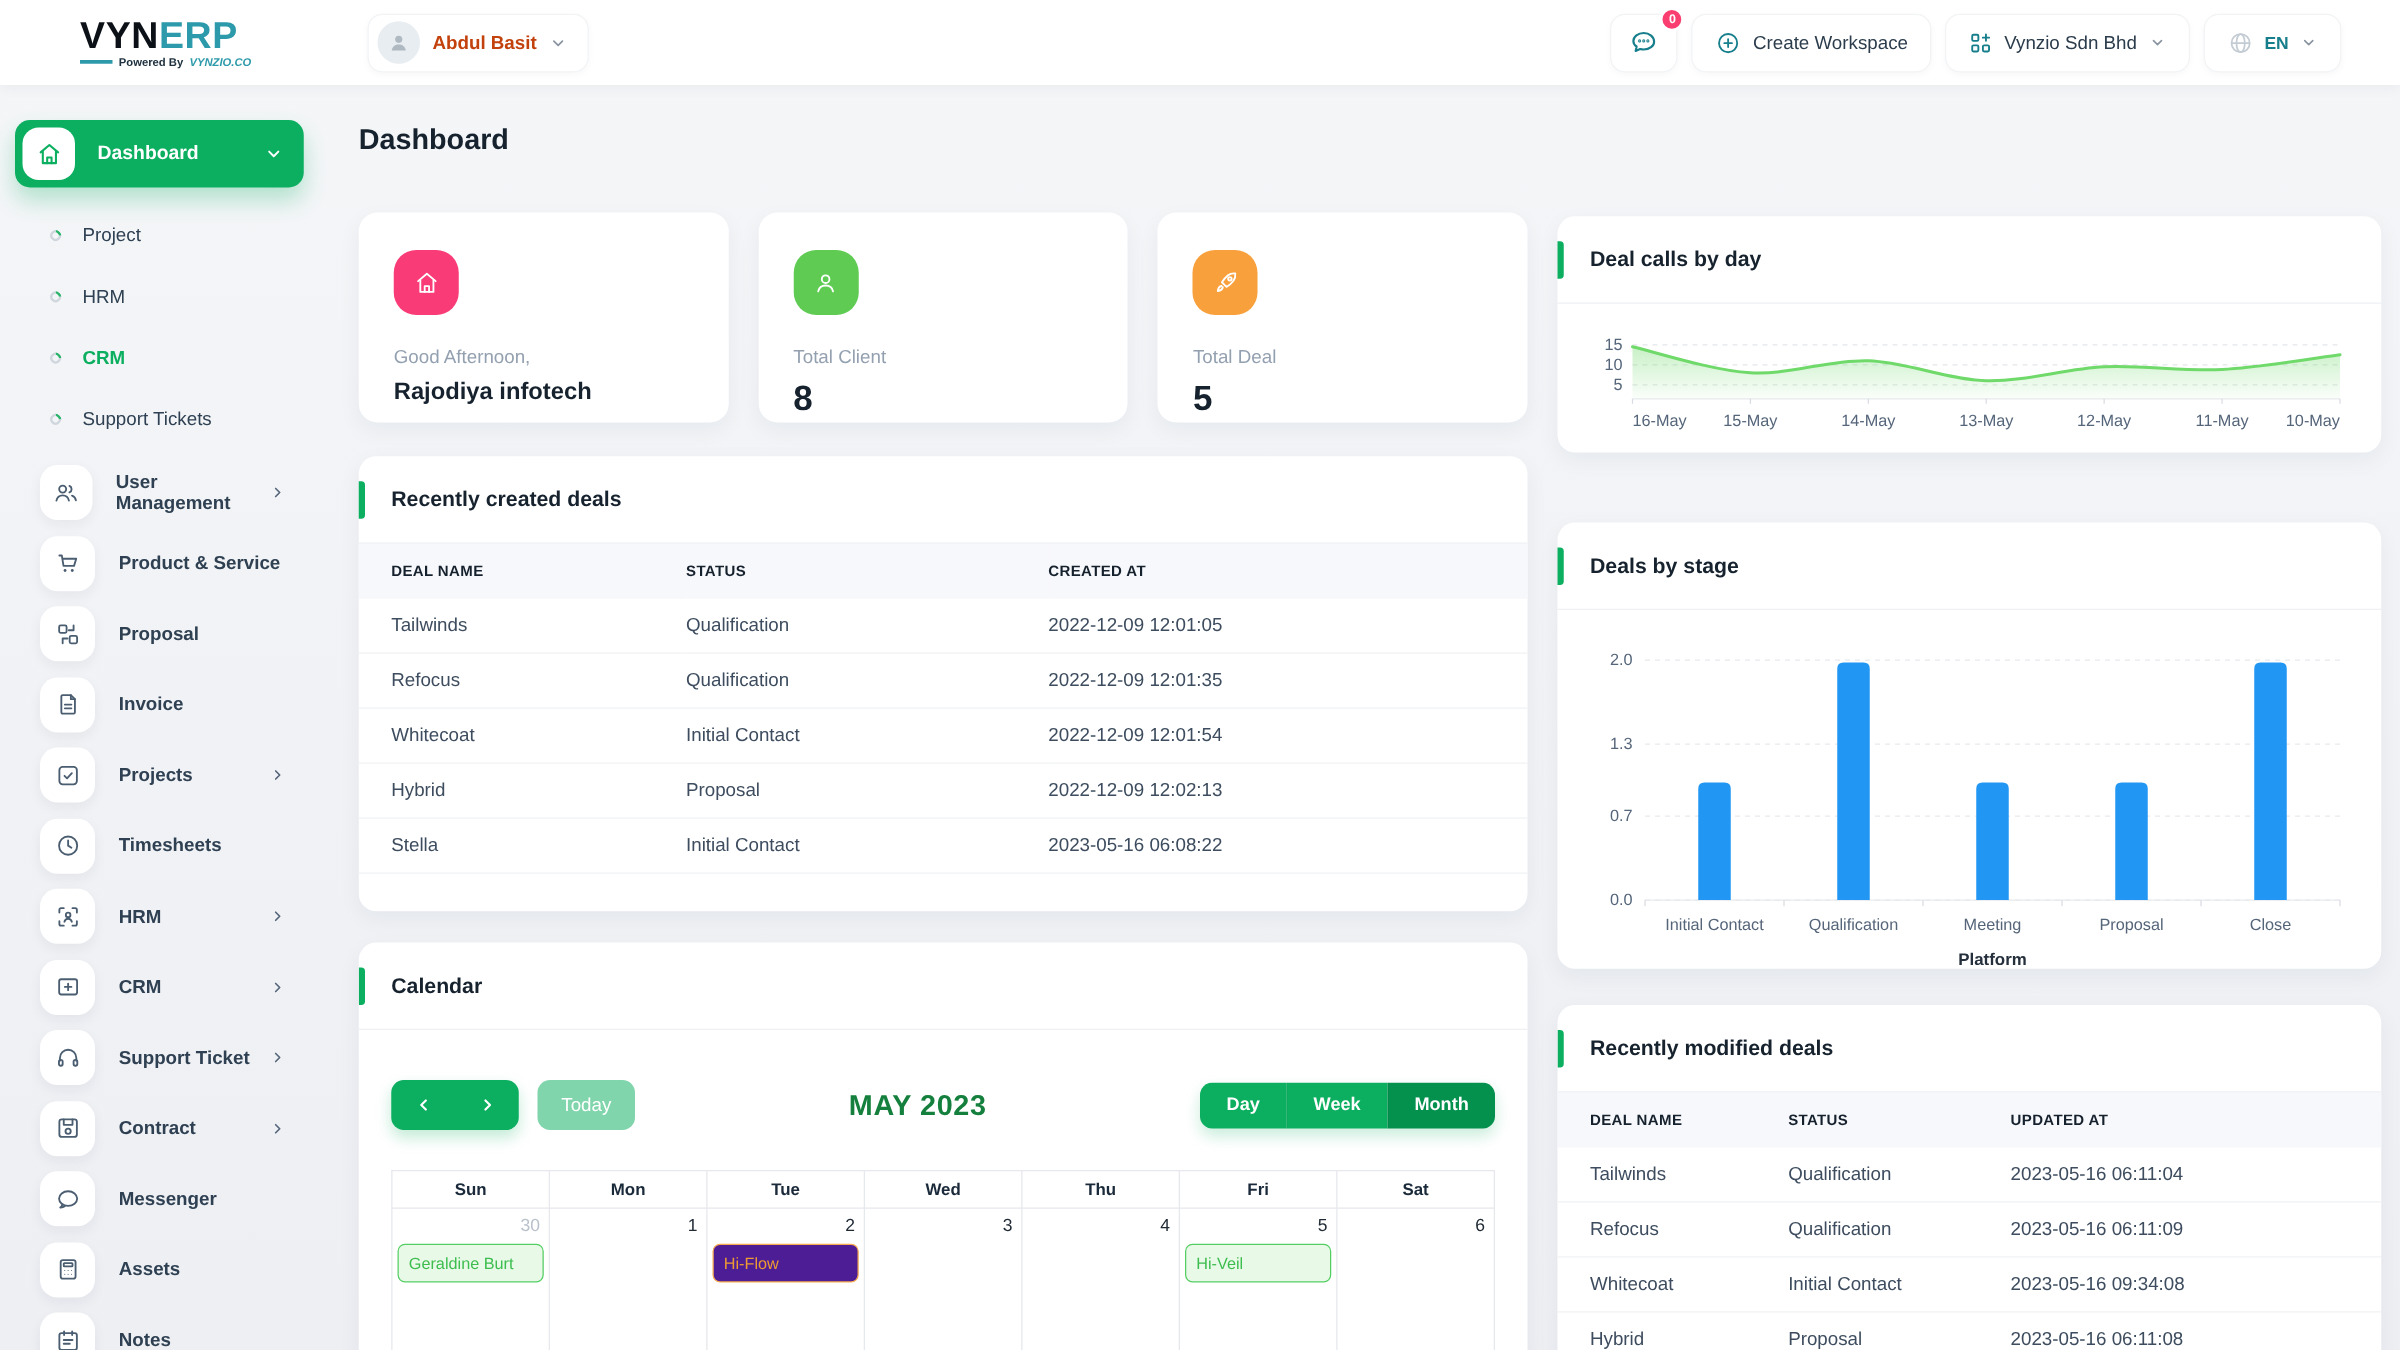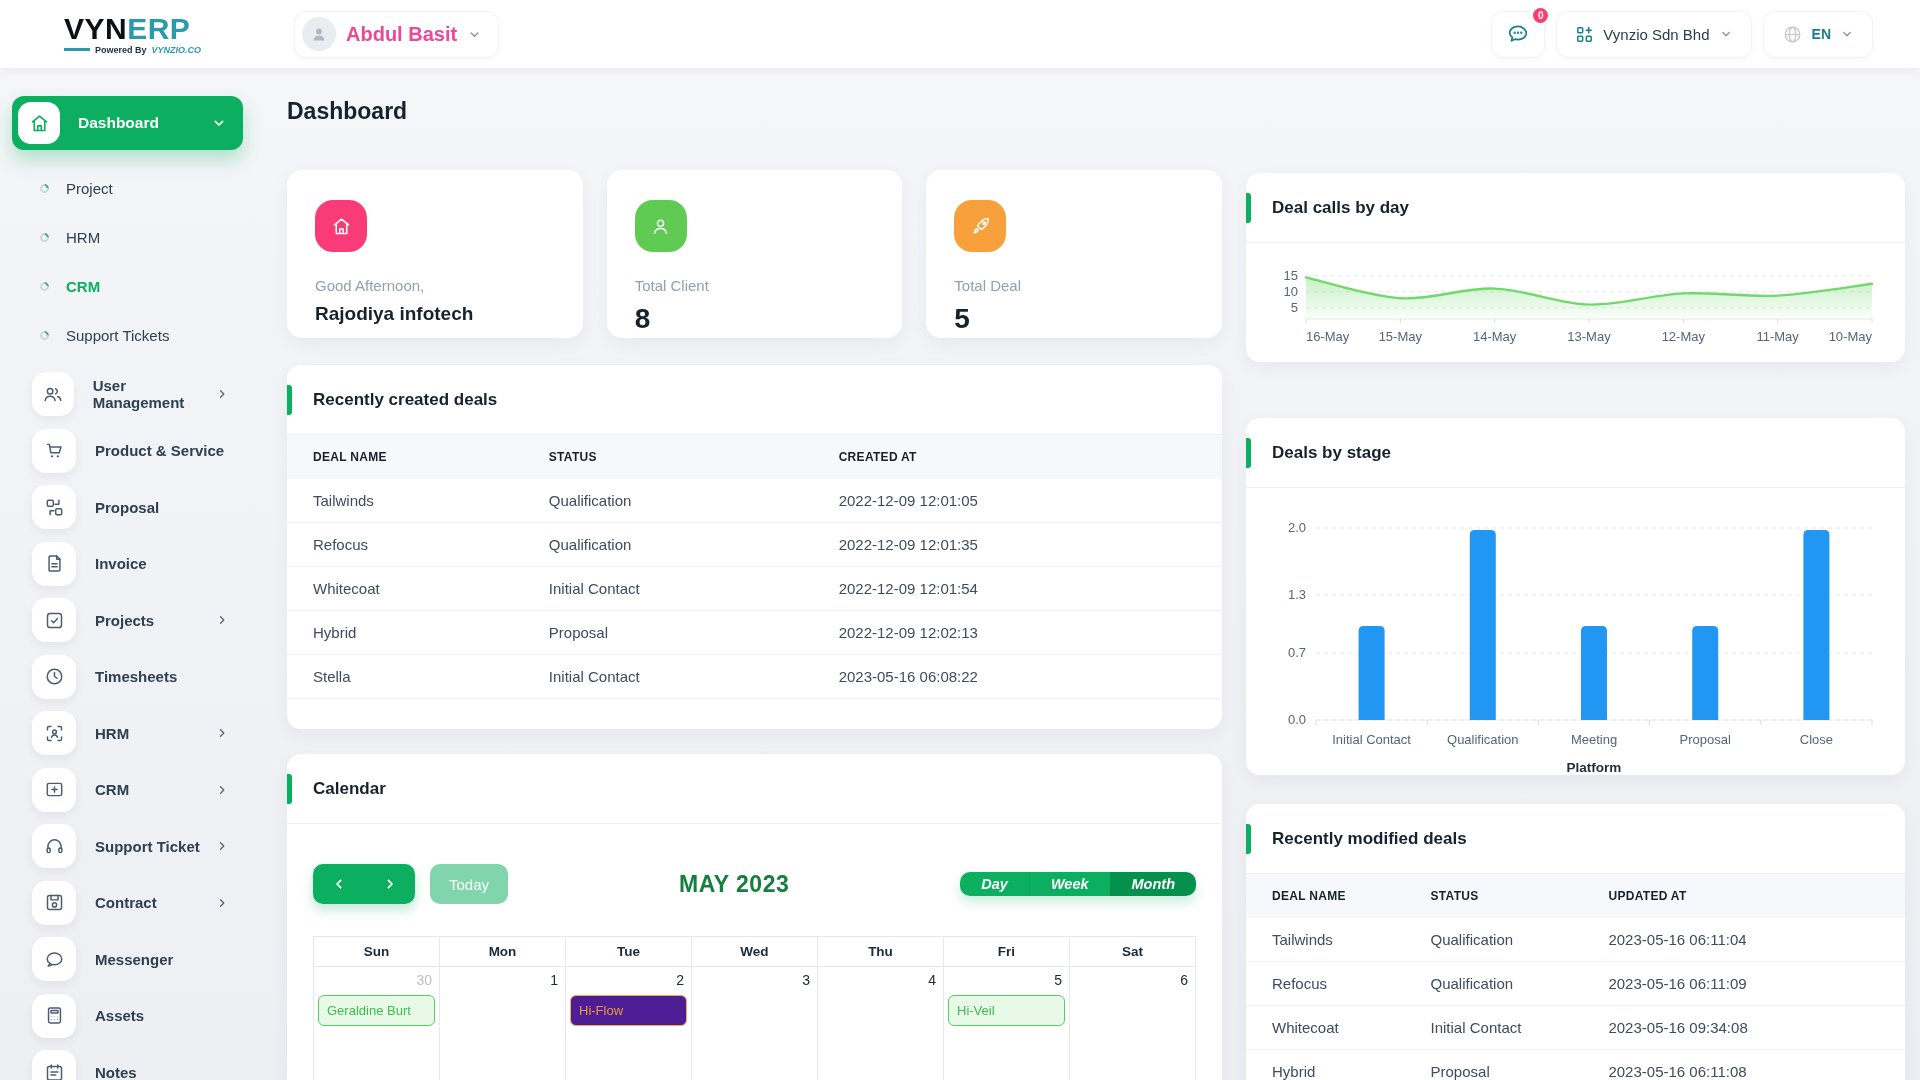--- a/index.html
+++ b/index.html
@@ -27,21 +27,21 @@
   .logo-powered{ font-size:9px; font-weight:700; color:#20323f;text-align:right; }
   .logo-brand2{ font-size:9px; font-weight:700; font-style:italic; color:#2d9aab; }
 
   .pill{
     background:#fff; border:1px solid #f1f3f5; border-radius:12px;
     height:47px; display:flex; align-items:center;
     box-shadow:0 2px 6px rgba(30,40,60,.03);
   }
   .user-pill{ margin-left:74px; padding:0 16px 0 7px; gap:10px; cursor:pointer; }
   .avatar{ width:34px; height:34px; border-radius:50%; background:#e8edf1; display:flex; align-items:center; justify-content:center; }
-  .user-name{ font-size:20px; font-weight:600; color:#ec4899; }
+  .user-name{ font-size:15px; font-weight:600; color:#c2410c; }
   .chev{ color:#8a94a1; }
 
   .top-right{ margin-left:auto; margin-right:47px; display:flex; gap:11px; align-items:center; }
   .chat-tile{ width:54px; justify-content:center; position:relative; cursor:pointer; }
   .badge{
     position:absolute; top:-6px; right:-6px; min-width:19px; height:19px; border-radius:50%;
     background:#fb3e70; border:2px solid #fff; color:#fff; font-size:10px; font-weight:700;
     display:flex; align-items:center; justify-content:center;
   }
   .btn-pill{ padding:0 18px; gap:9px; cursor:pointer; font-size:15px; font-weight:500; color:#2b3c4c; }
@@ -108,21 +108,21 @@
 
   
   .cal-card{ margin-top:25px; height:560px; overflow:hidden; }
   .cal-toolbar{ display:flex; align-items:center; margin:40px 26px 0 26px; height:40px; }
   .nav-group{ display:flex; background:#0caf60; border-radius:10px; overflow:hidden; box-shadow:0 6px 12px rgba(12,175,96,.25); }
   .nav-btn{ width:51px; height:40px; display:flex; align-items:center; justify-content:center; color:#fff; cursor:pointer; border:none; background:transparent; }
   .today-btn{ margin-left:15px; height:40px; padding:0 19px; border:none; border-radius:10px;
     background:rgba(12,175,96,.52); color:#fff; font-size:15px; font-family:inherit; cursor:pointer; }
   .cal-month{ flex:1; text-align:center; font-size:23px; font-weight:800; color:#15803d; letter-spacing:.5px; }
   .view-group{ display:flex; border-radius:10px; overflow:hidden; box-shadow:0 6px 12px rgba(12,175,96,.22); }
-  .view-btn{ height:24px; padding:0 21px; border:none; background:#0caf60; color:#fff; font-size:14.5px; font-weight:600; font-family:inherit; cursor:pointer; border-left:1px solid rgba(0,0,0,.05);font-style:italic; }
+  .view-btn{ height:37px; padding:0 21px; border:none; background:#0caf60; color:#fff; font-size:14.5px; font-weight:600; font-family:inherit; cursor:pointer; border-left:1px solid rgba(0,0,0,.05); }
   .view-btn:first-child{ border-left:none; }
   .view-btn.active{ background:#04914e; }
 
   .cal-grid{ margin:32px 26px 0 26px; border:1px solid #e5e8ec; border-collapse:collapse; width:883px; table-layout:fixed; }
   .cal-grid th{ border:1px solid #e5e8ec; height:30px; font-size:13.5px; font-weight:700; color:#1b2a3a; text-align:center; }
   .cal-grid td{ border:1px solid #e5e8ec; height:140px; vertical-align:top; }
   .date-num{ text-align:right; padding:5px 7px 0 0; font-size:14px; color:#212b36; }
   .date-num.muted{ color:#b9c1cb; }
   .event{ margin:7px 4px 0 4px; border-radius:6px; padding:7px 8px; font-size:13px; border:1px solid; overflow:hidden; white-space:nowrap; cursor:pointer; }
   .event.green{ background:#e8f9e8; border-color:#54ce63; color:#3dbd4e; }
@@ -169,20 +169,27 @@
     <div class="pill chat-tile">
       <svg width="24" height="24" viewBox="0 0 24 24" fill="none" stroke="#177f8c" stroke-width="1.7" stroke-linecap="round" stroke-linejoin="round">
           <path d="M12 4.4c-4.6 0-8.3 2.8-8.3 6.3 0 1.8 1 3.4 2.6 4.5L5.5 18.8l3.6-1.6c.9.2 1.9.4 2.9.4 4.6 0 8.3-2.8 8.3-6.3S16.6 4.4 12 4.4z"></path>
           <circle cx="8.7" cy="10.7" r=".4" fill="#177f8c"></circle>
           <circle cx="12" cy="10.7" r=".4" fill="#177f8c"></circle>
           <circle cx="15.3" cy="10.7" r=".4" fill="#177f8c"></circle>
         </svg>
       <span class="badge">0</span>
     </div>
 
+    <div class="pill btn-pill">
+      <svg width="21" height="21" viewBox="0 0 24 24" fill="none" stroke="#177f8c" stroke-width="1.7" stroke-linecap="round">
+          <circle cx="12" cy="12" r="8.3"></circle>
+          <path d="M12 8.5v7M8.5 12h7"></path>
+        </svg>
+      <span>Create Workspace</span>
+    </div>
 
     <div class="pill btn-pill">
       <svg width="19" height="19" viewBox="0 0 24 24" fill="none" stroke="#177f8c" stroke-width="1.9" stroke-linecap="round">
           <rect x="3.5" y="3.5" width="6.2" height="6.2" rx="1.2"></rect>
           <rect x="3.5" y="14.3" width="6.2" height="6.2" rx="1.2"></rect>
           <rect x="14.3" y="14.3" width="6.2" height="6.2" rx="1.2"></rect>
           <path d="M17.4 3.3v6.4M14.2 6.5h6.4"></path>
         </svg>
       <span>Vynzio Sdn Bhd</span>
       <span class="chev">

